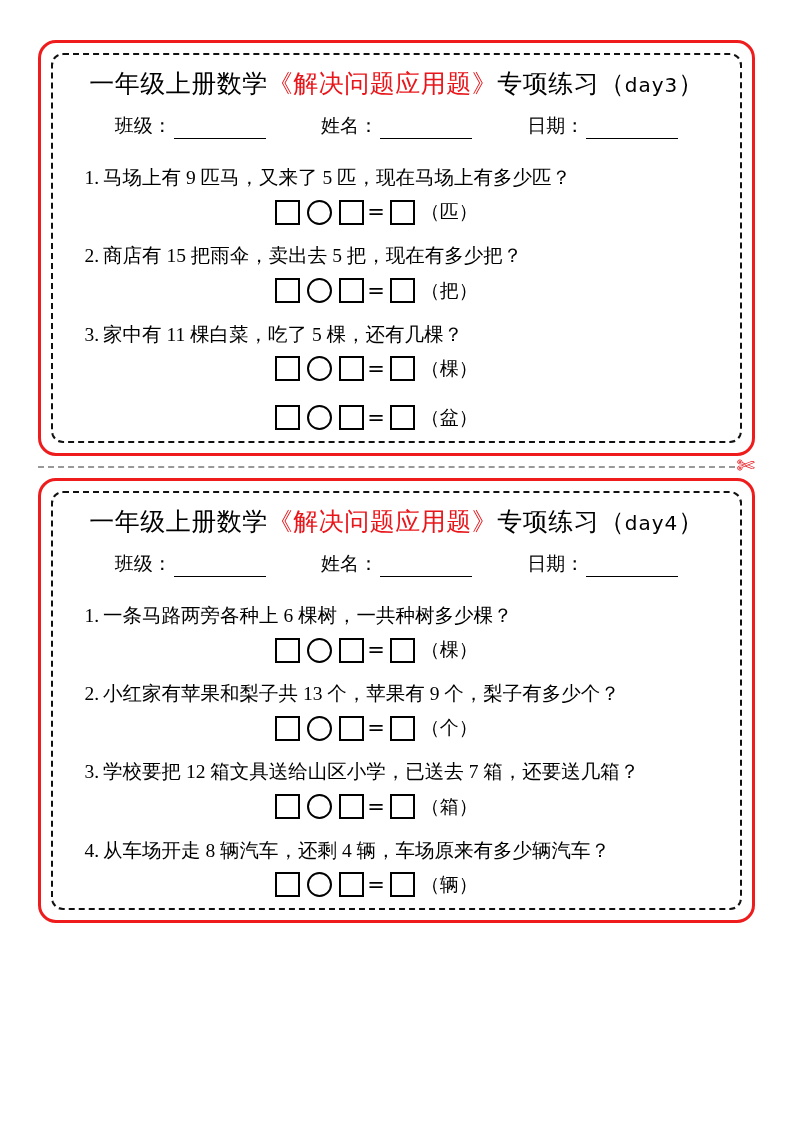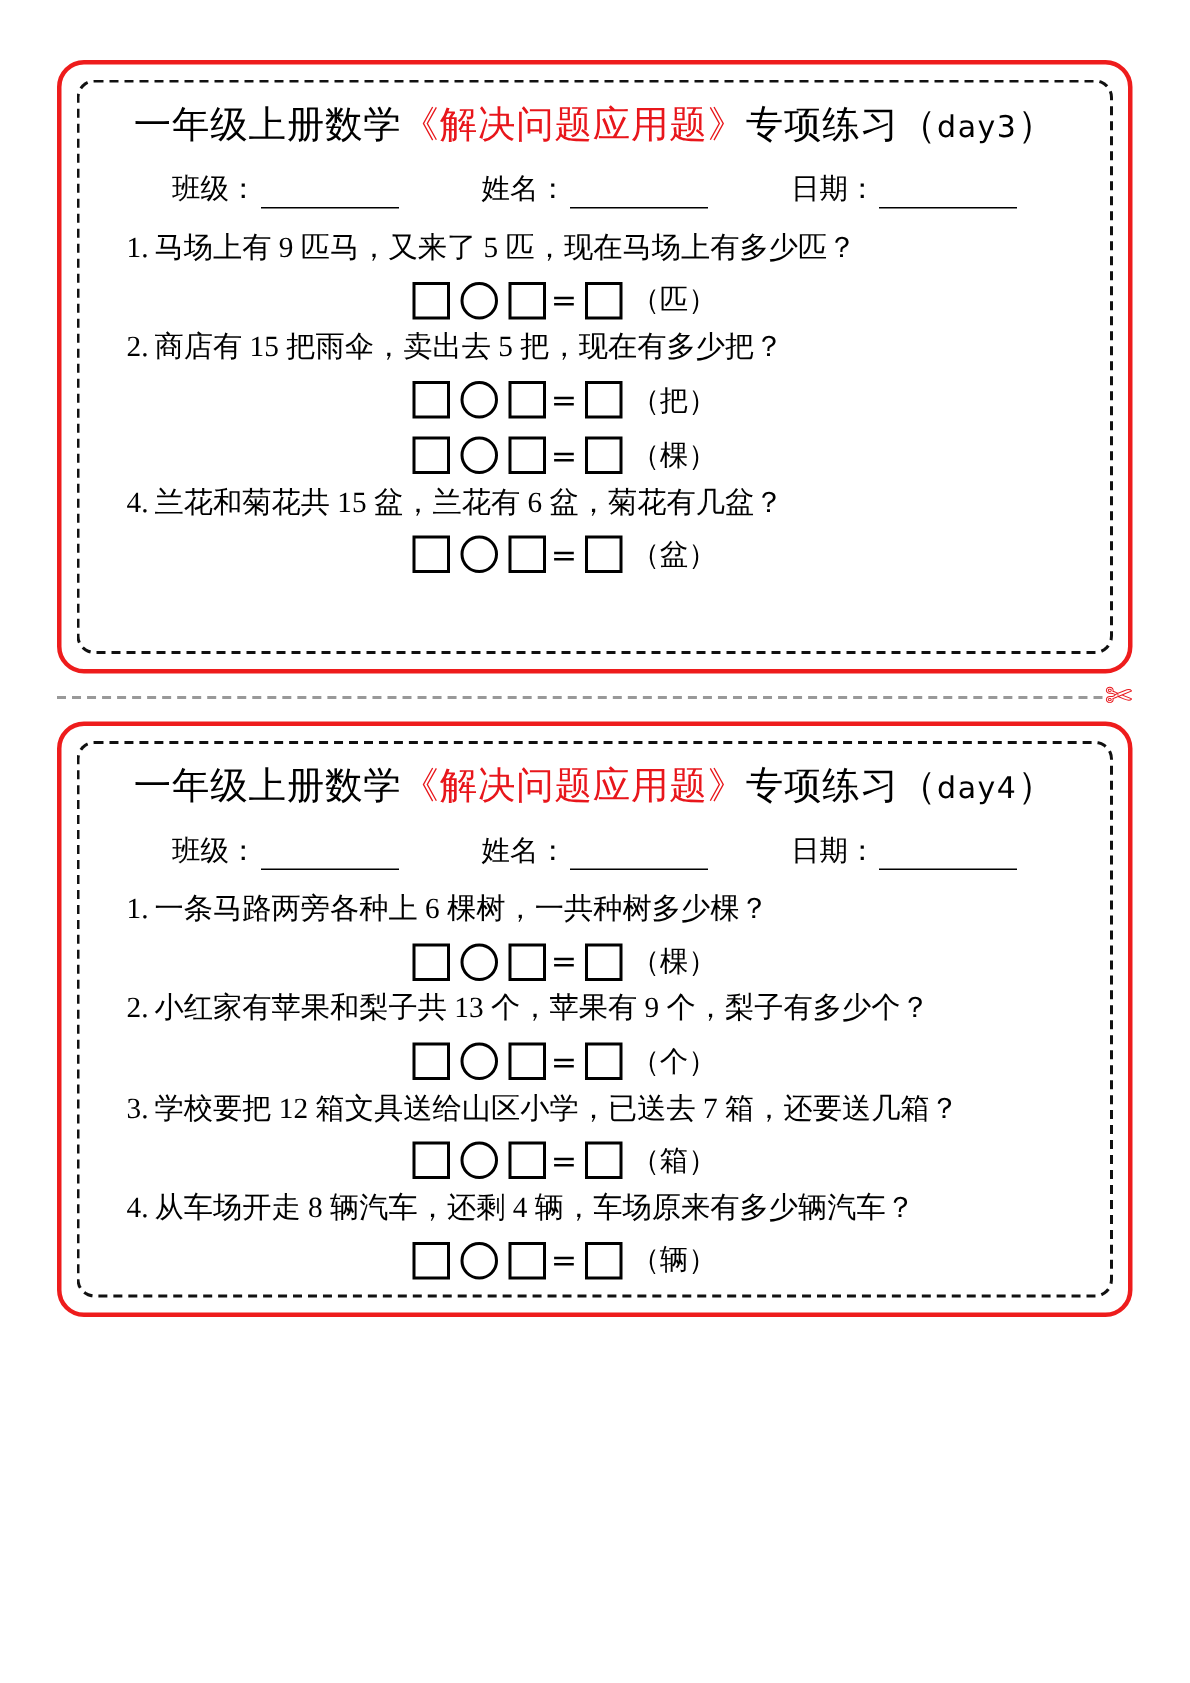--- a/index.html
+++ b/index.html
@@ -80,21 +80,21 @@
     height: 17px;
     margin-left: 2px;
   }
   .problems {
     margin-top: 8px;
     display: flex;
     flex-direction: column;
     flex: 1;
   }
   .problem {
-    margin-top: 4px;
+    margin-top: 16px;
   }
   .ptext {
     font-size: 19.5px;
     line-height: 1.5;
     white-space: nowrap;
     padding-left: 6px;
   }
   .ptext .num {
     display: inline-block;
     width: 22px;
@@ -205,34 +205,34 @@
             <span class="sq"></span>
             <span class="circ"></span>
             <span class="sq"></span>
             <span class="eq">=</span>
             <span class="sq sq2"></span>
             <span class="unit">（把）</span>
           </div>
         </div>
 
         <div class="problem">
+          <div class="ptext">
+            <span class="num">3.</span><span>家中有 11 棵白菜，吃了 5 棵，还有几棵？</span>
+          </div>
           <div class="answer">
             <span class="sq"></span>
             <span class="circ"></span>
             <span class="sq"></span>
             <span class="eq">=</span>
             <span class="sq sq2"></span>
             <span class="unit">（棵）</span>
           </div>
         </div>
 
         <div class="problem">
-          <div class="ptext">
-            <span class="num">4.</span><span>兰花和菊花共 15 盆，兰花有 6 盆，菊花有几盆？</span>
-          </div>
           <div class="answer">
             <span class="sq"></span>
             <span class="circ"></span>
             <span class="sq"></span>
             <span class="eq">=</span>
             <span class="sq sq2"></span>
             <span class="unit">（盆）</span>
           </div>
         </div>
 

